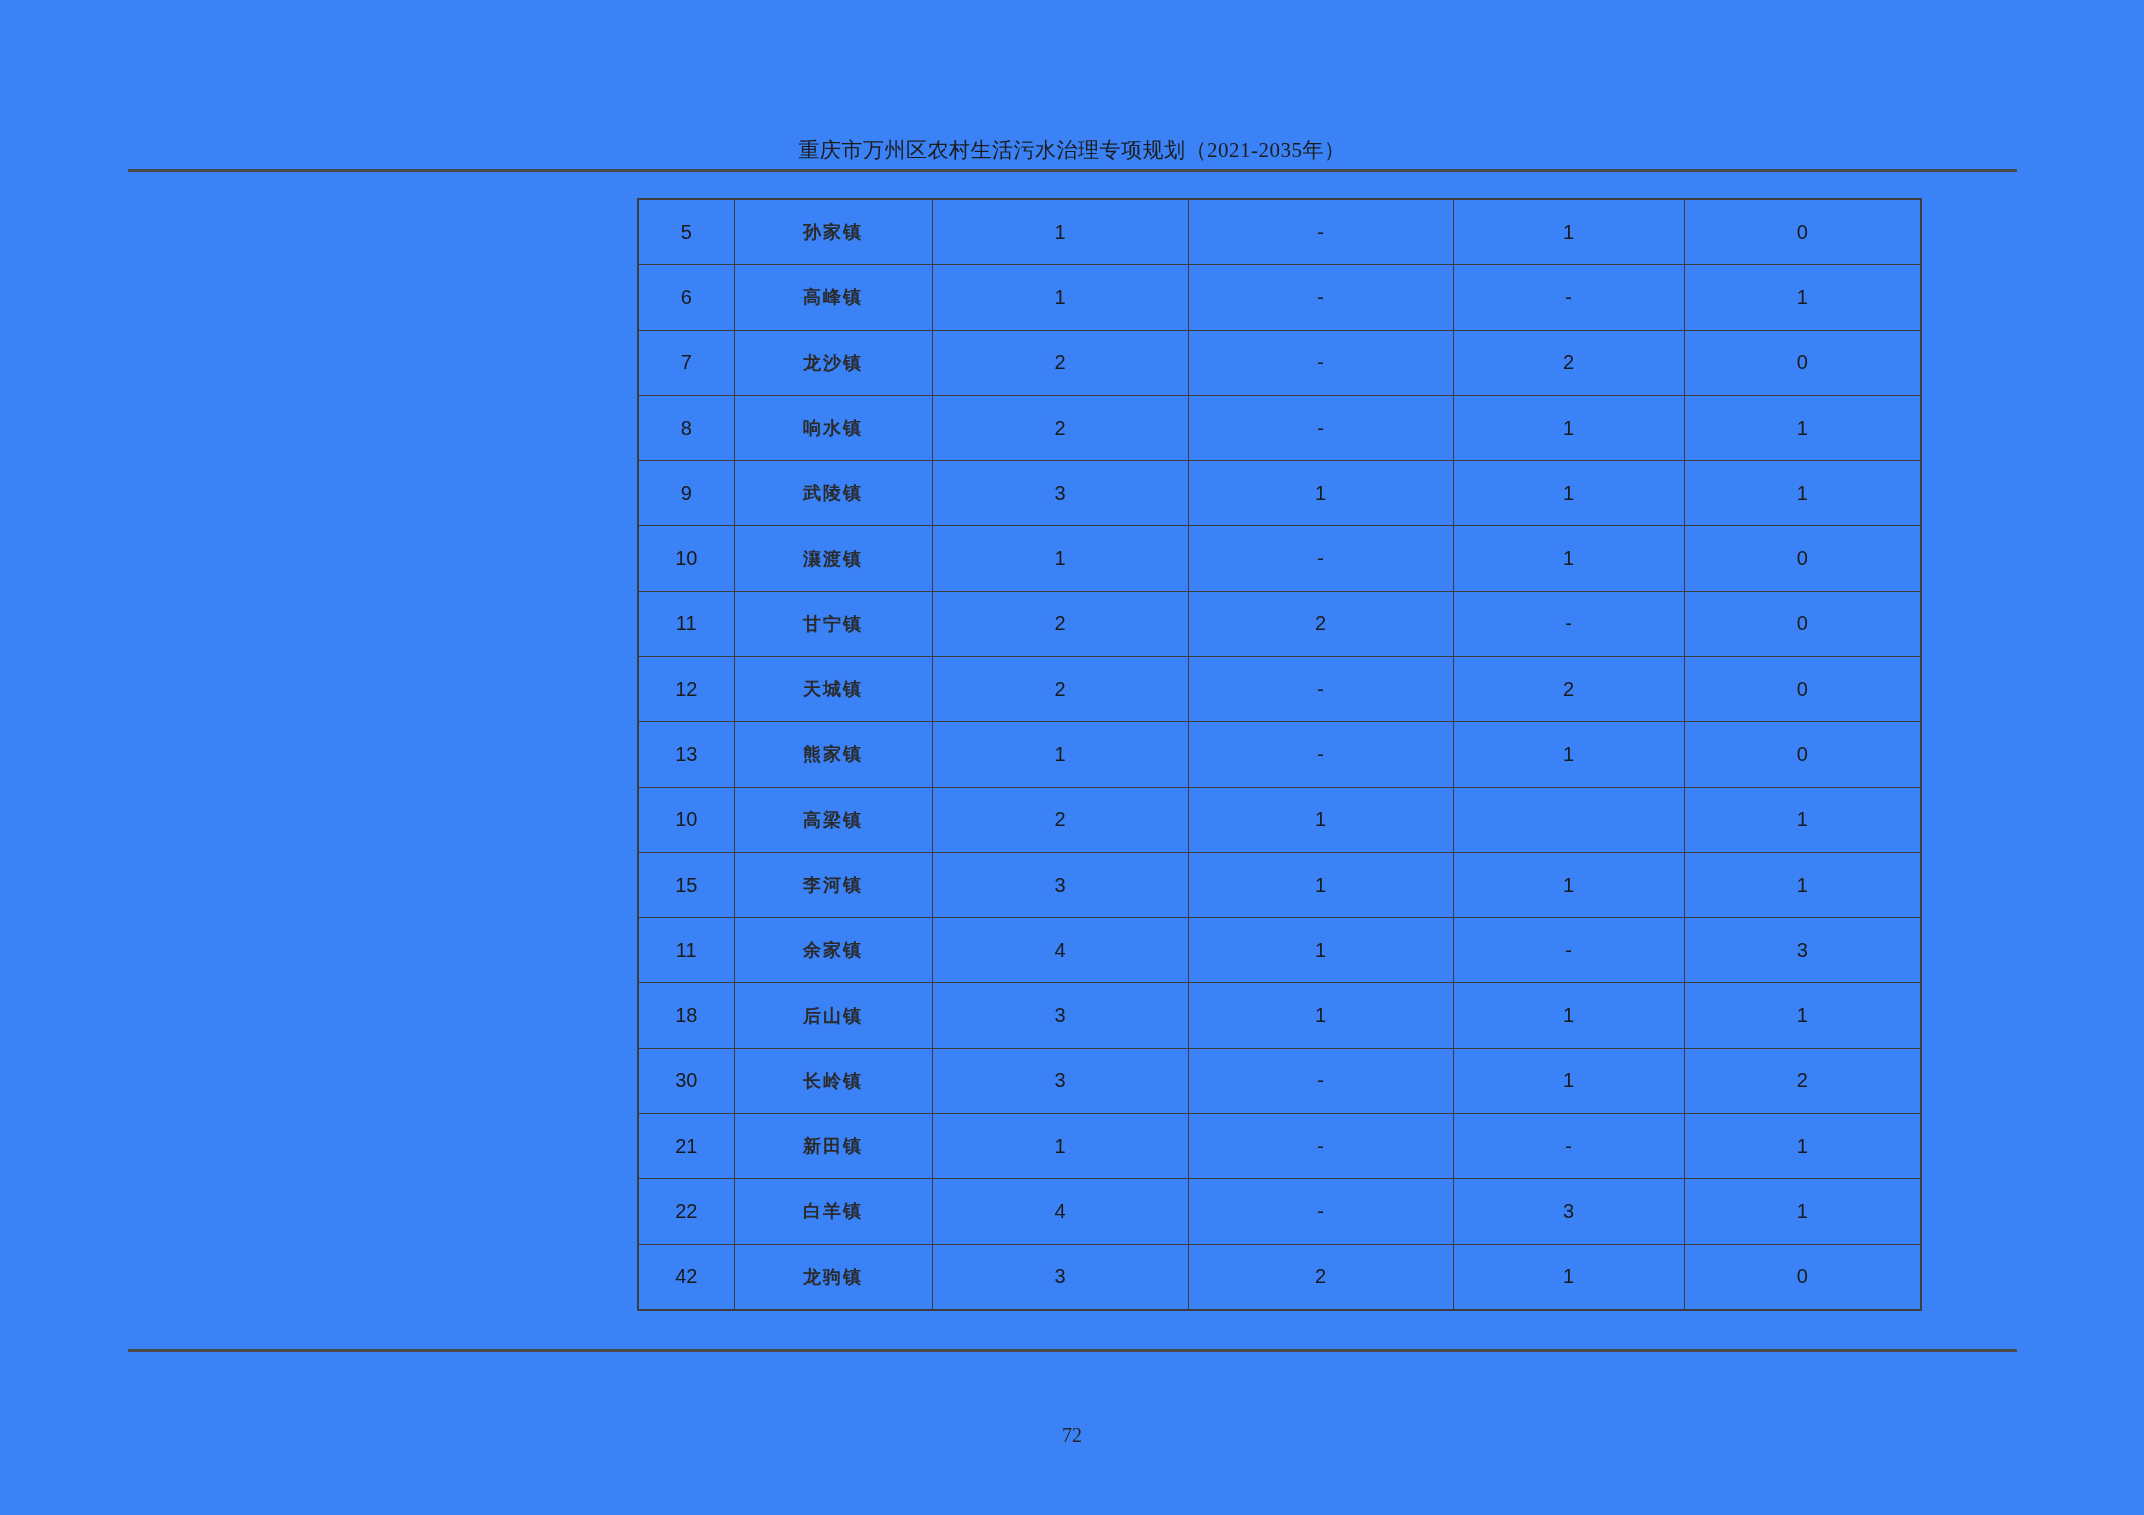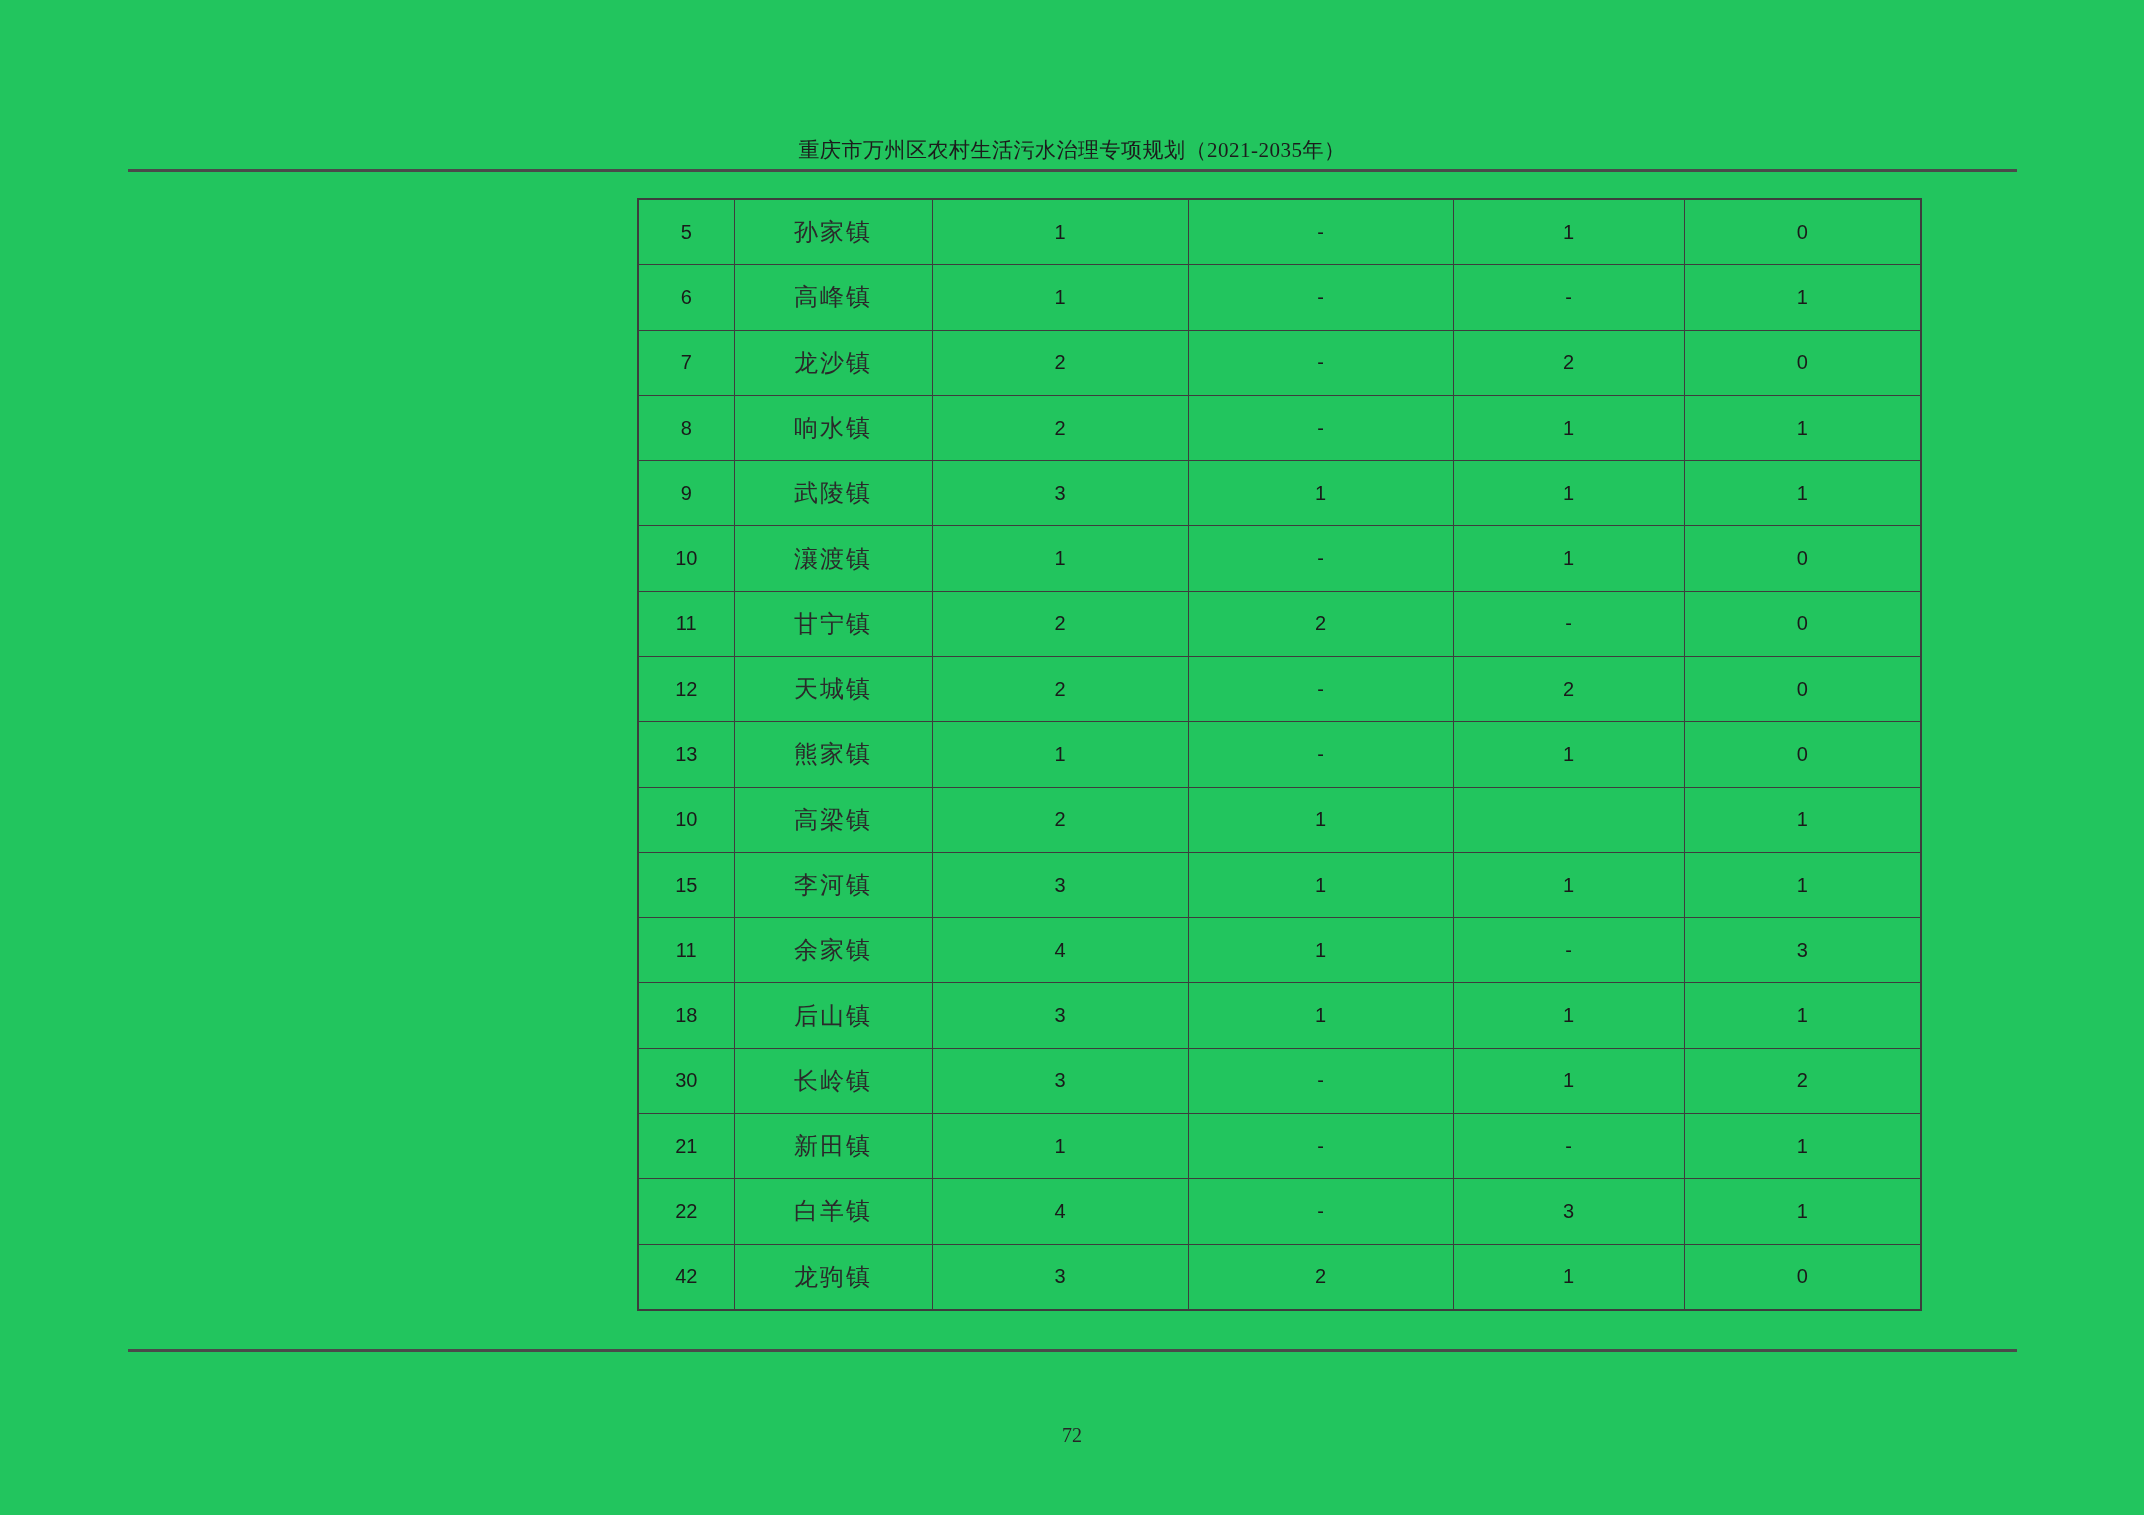--- a/index.html
+++ b/index.html
@@ -4,21 +4,21 @@
 <style>
   html, body {
     margin: 0;
     padding: 0;
     background: #ffffff;
   }
   .page {
     position: relative;
     width: 2144px;
     height: 1515px;
-    background: #22c55e;
+    background: #3b82f6;
     overflow: hidden;
     font-family: "Liberation Serif", serif;
     color: #1a1a1a;
   }
   .doc-header-title {
     position: absolute;
     top: 136px;
     left: 0;
     width: 100%;
     text-align: center;
@@ -71,23 +71,24 @@
     height: 58.5px;
     overflow: hidden;
   }
   td.cell-no {
     font-family: "Liberation Sans", sans-serif;
     font-size: 20px;
     color: #1a1a1a;
   }
   td.cell-town {
     font-family: "Liberation Serif", serif;
-    font-size: 24px;
+    font-size: 18px;
     color: #2a2a2a;
     letter-spacing: 2px;
+    font-weight: bold;
   }
   td.cell-val {
     font-family: "Liberation Sans", sans-serif;
     font-size: 20px;
     color: #1a1a1a;
   }
   col.col-no    { width: 96px;  }
   col.col-town  { width: 198px; }
   col.col-v1    { width: 256px; }
   col.col-v2    { width: 265px; }

